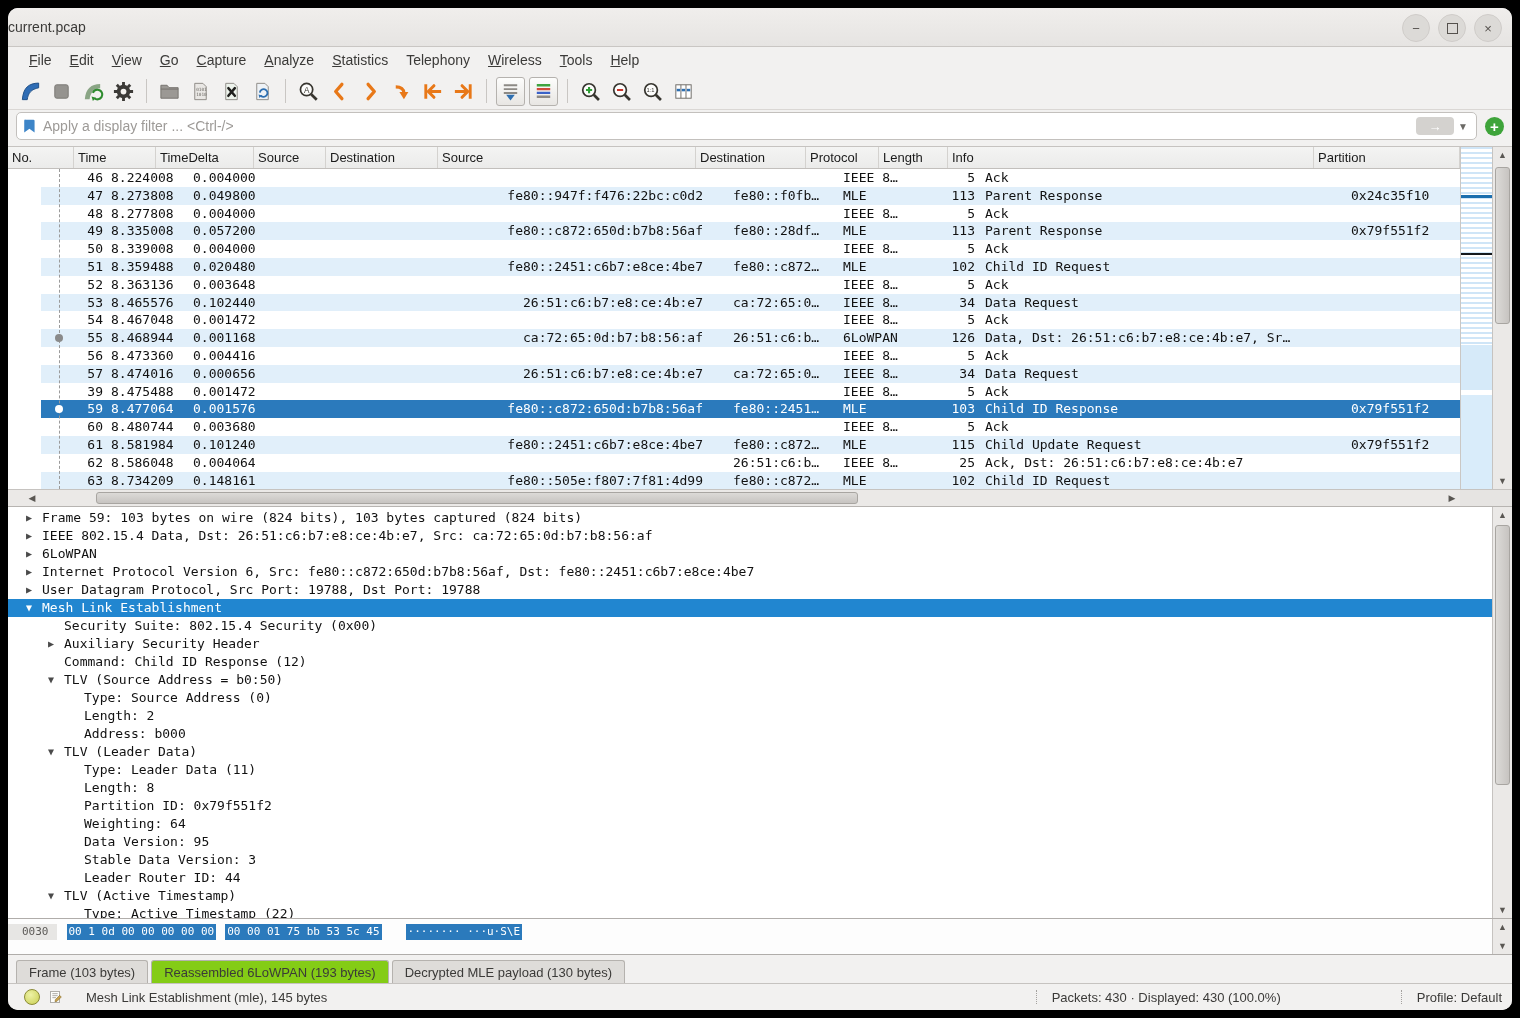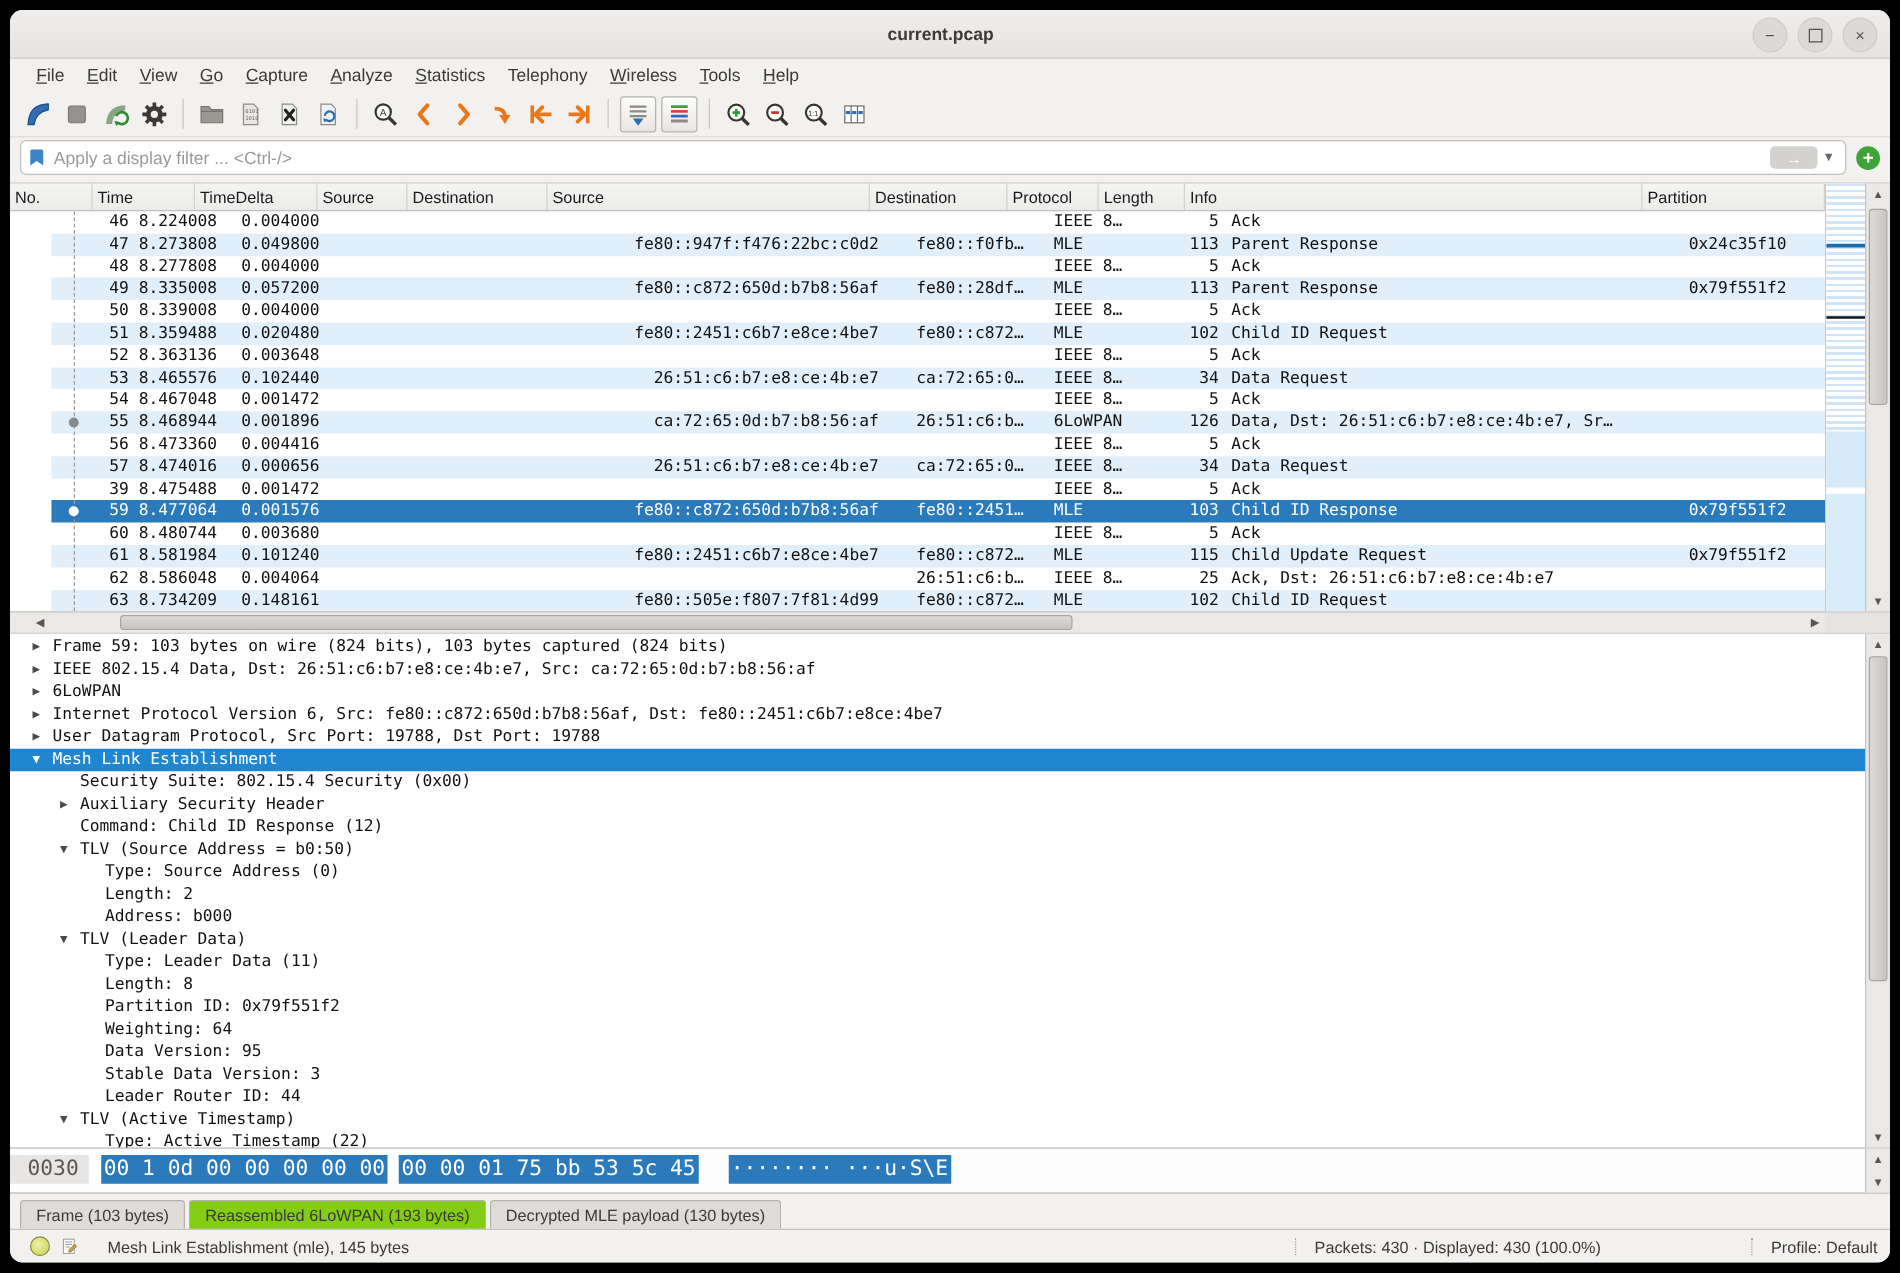--- a/index.html
+++ b/index.html
@@ -3,22 +3,22 @@
 <meta charset="utf-8">
 <style>
   html,body{margin:0;padding:0;background:#000;}
   body{width:1520px;height:1018px;position:relative;overflow:hidden;
        font-family:"Liberation Sans",sans-serif;-webkit-font-smoothing:antialiased;}
   .window{position:absolute;left:8px;top:8px;width:1504px;height:1002px;background:#f2f1f0;
           border-radius:10px;overflow:hidden;display:flex;flex-direction:column;}
   
   .titlebar{height:38px;position:relative;background:linear-gradient(#f0eeec,#e6e4e2);
             border-bottom:1px solid #c9c6c3;flex:none;}
-  .title{position:absolute;left:0;right:15px;top:0;height:38px;line-height:38px;text-align:center;
-         font-weight:bold;font-size:14px;color:#3b3a38;}
+  .title{position:absolute;left:0;right:15px;top:0;height:38px;line-height:38px;
+         font-weight:normal;font-size:14px;color:#3b3a38;}
   .winbtns{position:absolute;right:10px;top:6px;display:flex;gap:8px;}
   .winbtn{width:26px;height:26px;border-radius:50%;background:#dcdad7;border:1px solid #cfccc9;
           color:#55514d;font-size:13px;display:flex;align-items:center;justify-content:center;cursor:default;}
   .winbtn .sq{width:9px;height:9px;border:1.5px solid #55514d;display:block;}
   
   .menubar{height:26px;flex:none;display:flex;align-items:center;padding-left:12px;background:#f2f1f0;}
   .menu-item{display:inline-block;padding:2px 9px;font-size:14px;color:#3b3a38;border-radius:3px;}
   .menu-item::first-letter{text-decoration:underline;}
   .menu-item.no-mn::first-letter{text-decoration:none;}
   
@@ -85,21 +85,21 @@
               border-bottom:1px solid #b0adaa;overflow:hidden;}
   .details{overflow:hidden;position:relative;font-family:"DejaVu Sans Mono","Liberation Mono",monospace;
            font-size:13px;color:#111;padding-top:2px;}
   .drow{height:18px;line-height:18px;position:relative;white-space:nowrap;}
   .drow.sel{background:#2186d0;color:#fff;}
   .drow .exp{position:absolute;top:0;font-size:10px;color:#4a4a4a;}
   .drow.sel .exp{color:#fff;}
   
   .hexwrap{height:35px;flex:none;display:grid;grid-template-columns:1fr 20px;background:#fdfdfd;
            border-bottom:1px solid #b0adaa;}
-  .hexpane{position:relative;font-family:"DejaVu Sans Mono","Liberation Mono",monospace;font-size:17px;
+  .hexpane{position:relative;font-family:"DejaVu Sans Mono","Liberation Mono",monospace;font-size:11px;
            color:#111;overflow:hidden;display:flex;align-items:flex-start;padding-top:5px;}
   .hexoff{background:#e7e6e4;color:#5c5a57;padding:1px 8px 2px 14px;margin-right:10px;}
   .hexsel{background:#2b7abc;color:#fff;padding:1px 2px 2px 2px;}
   .hexgap{display:inline-block;width:9px;}
   .hexascii{margin-left:24px;}
   
   .tabbar{height:28px;flex:none;background:#f2f1f0;display:flex;align-items:flex-end;padding-left:8px;gap:3px;}
   .btab{height:23px;line-height:21px;padding:0 12px;font-size:13px;color:#3b3a38;background:#dedcd9;
         border:1px solid #b5b2ae;border-bottom:none;border-radius:3px 3px 0 0;white-space:nowrap;}
   .btab.active{background:#84cc16;font-weight:normal;position:relative;}
@@ -448,21 +448,21 @@
           <span class="pcell src2"></span>
           <span class="pcell"></span>
           <span class="pcell">IEEE 8…</span>
           <span class="pcell r len">5</span>
           <span class="pcell">Ack</span>
           <span class="pcell"></span>
         </div>
         <div class="prow alt" style="grid-template-columns: 66px 82px 98px 72px 112px 258px 110px 73px 69px 366px 1fr;">
           <span class="pcell r">55</span>
           <span class="pcell">8.468944</span>
-          <span class="pcell">0.001896</span>
+          <span class="pcell">0.001168</span>
           <span class="pcell"></span>
           <span class="pcell"></span>
           <span class="pcell src2">ca:72:65:0d:b7:b8:56:af</span>
           <span class="pcell">26:51:c6:b…</span>
           <span class="pcell">6LoWPAN</span>
           <span class="pcell r len">126</span>
           <span class="pcell">Data, Dst: 26:51:c6:b7:e8:ce:4b:e7, Sr…</span>
           <span class="pcell"></span>
         </div>
         <div class="prow" style="grid-template-columns: 66px 82px 98px 72px 112px 258px 110px 73px 69px 366px 1fr;">

